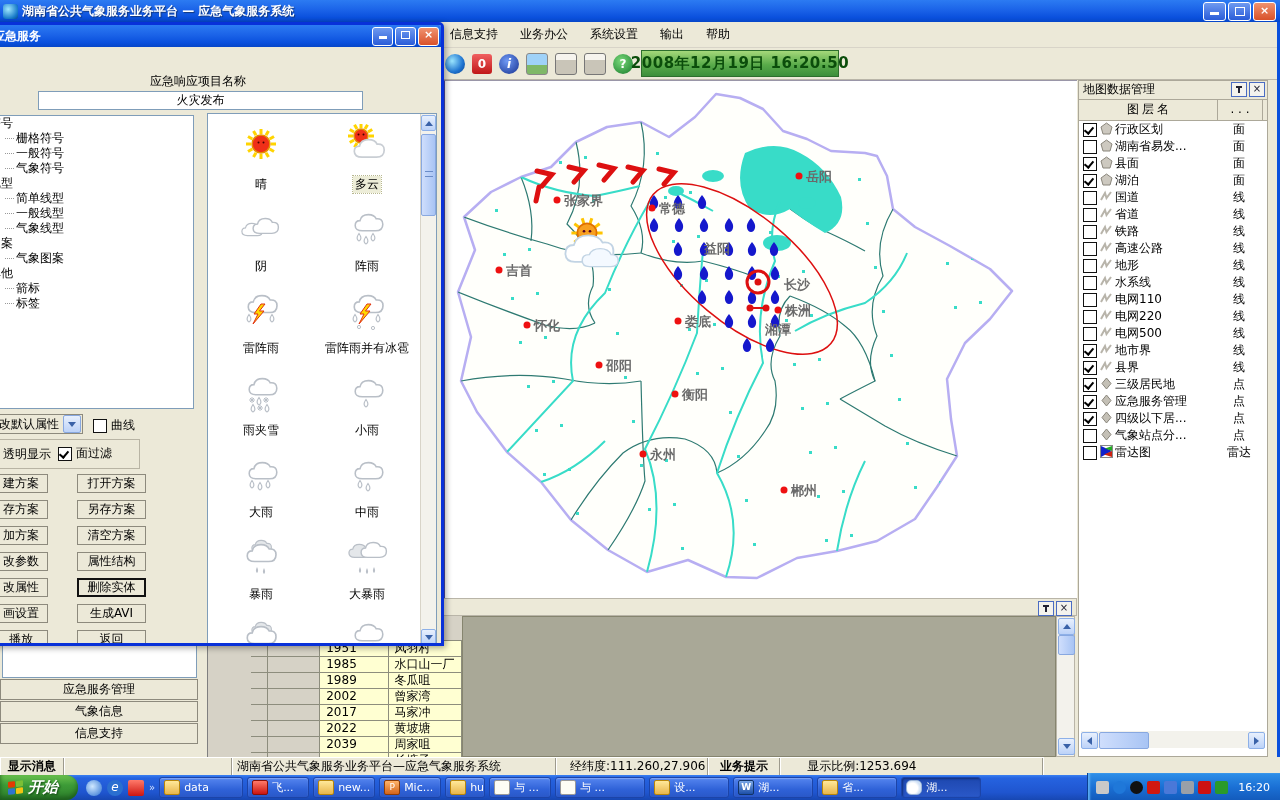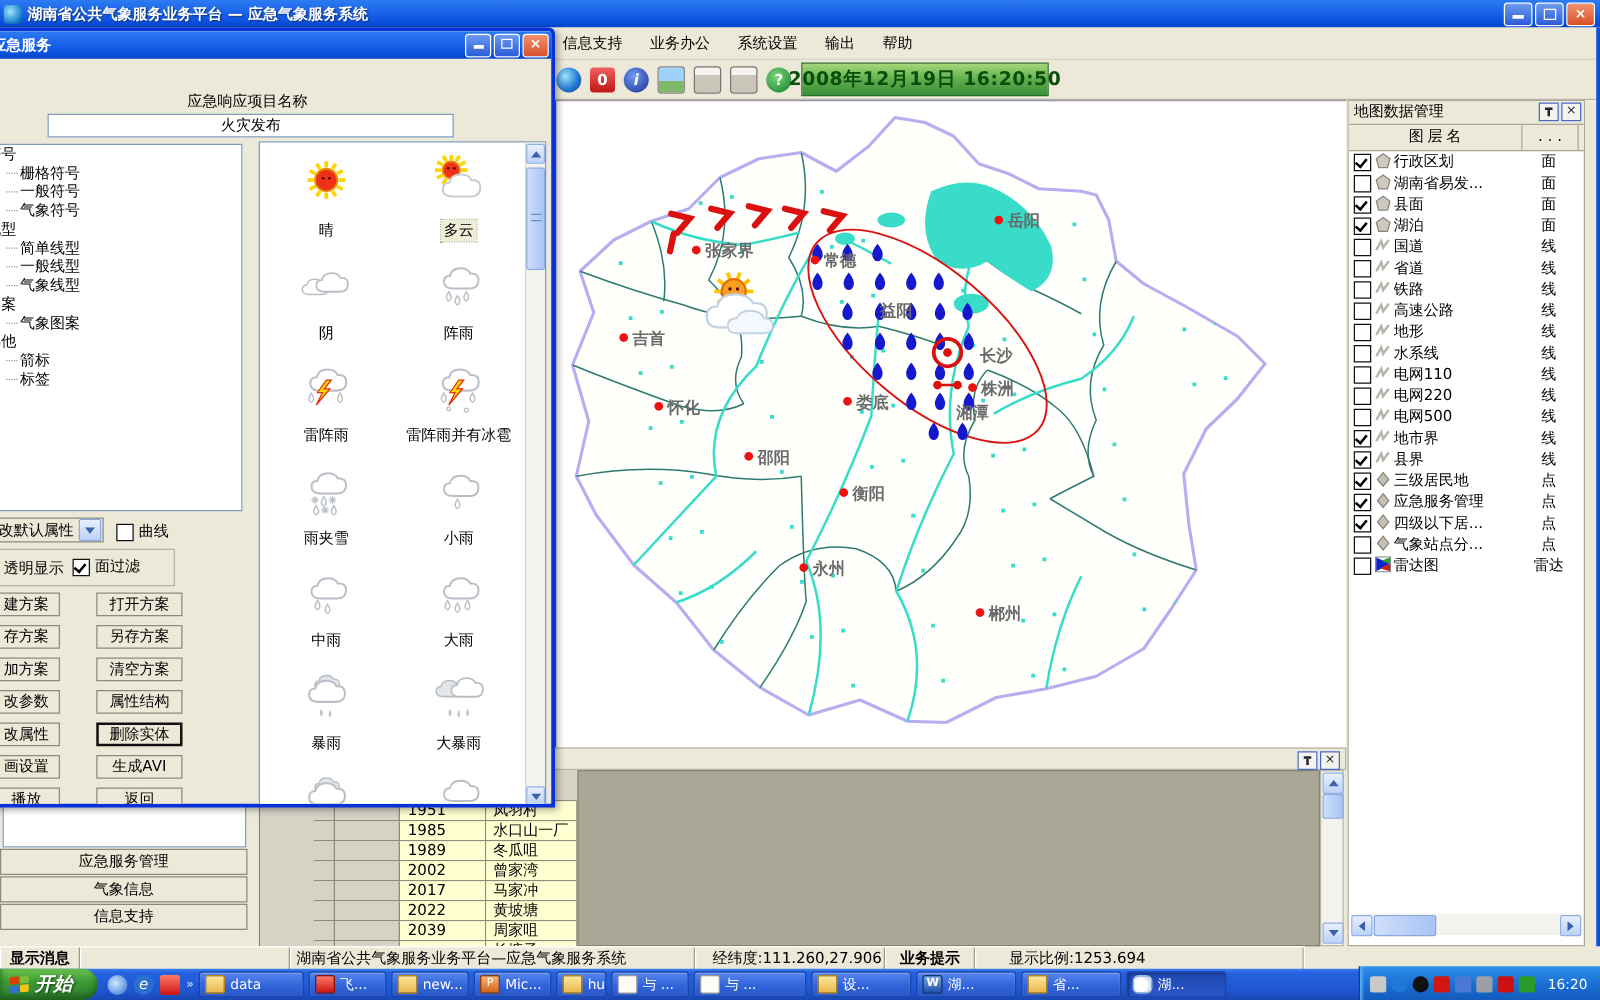--- a/index.html
+++ b/index.html
@@ -870,31 +870,31 @@
             <div class="pi"><div class="pic"><svg width="44" height="44" viewBox="0 0 44 44">
                   <g transform="translate(9,10) scale(1.2)">
                     <path d="M7,14 Q1,14 1,9.5 Q1,5.5 5,5.5 Q6,0.5 12,0.5 Q17,0.5 18.5,4 Q24,3.5 24,8.5 Q24,14 18,14 Z" fill="#fff" stroke="#b9bfc7" stroke-width="1.3"></path>
                   </g>
                   <path transform="translate(21,33)" d="M0,-3.5 Q2.6,0.2 1.6,2.2 Q0.8,3.8 0,3.8 Q-0.8,3.8 -1.6,2.2 Q-2.6,0.2 0,-3.5 Z" fill="none" stroke="#b9bfc7" stroke-width="1.2"></path>
                 </svg></div><div class="plabel">小雨</div></div>
             <div class="pi"><div class="pic"><svg width="44" height="44" viewBox="0 0 44 44">
                   <g transform="translate(9,10) scale(1.2)">
                     <path d="M7,14 Q1,14 1,9.5 Q1,5.5 5,5.5 Q6,0.5 12,0.5 Q17,0.5 18.5,4 Q24,3.5 24,8.5 Q24,14 18,14 Z" fill="#fff" stroke="#b9bfc7" stroke-width="1.3"></path>
                   </g>
-                  <path transform="translate(15,32)" d="M0,-3.5 Q2.6,0.2 1.6,2.2 Q0.8,3.8 0,3.8 Q-0.8,3.8 -1.6,2.2 Q-2.6,0.2 0,-3.5 Z" fill="none" stroke="#b9bfc7" stroke-width="1.2"></path>
-                  <path transform="translate(23,35)" d="M0,-3.5 Q2.6,0.2 1.6,2.2 Q0.8,3.8 0,3.8 Q-0.8,3.8 -1.6,2.2 Q-2.6,0.2 0,-3.5 Z" fill="none" stroke="#b9bfc7" stroke-width="1.2"></path>
-                </svg></div><div class="plabel">中雨</div></div>
-            <div class="pi"><div class="pic"><svg width="44" height="44" viewBox="0 0 44 44">
-                  <g transform="translate(9,10) scale(1.2)">
-                    <path d="M7,14 Q1,14 1,9.5 Q1,5.5 5,5.5 Q6,0.5 12,0.5 Q17,0.5 18.5,4 Q24,3.5 24,8.5 Q24,14 18,14 Z" fill="#fff" stroke="#b9bfc7" stroke-width="1.3"></path>
-                  </g>
                   <path transform="translate(13,32)" d="M0,-3.5 Q2.6,0.2 1.6,2.2 Q0.8,3.8 0,3.8 Q-0.8,3.8 -1.6,2.2 Q-2.6,0.2 0,-3.5 Z" fill="none" stroke="#b9bfc7" stroke-width="1.2"></path>
                   <path transform="translate(21,34)" d="M0,-3.5 Q2.6,0.2 1.6,2.2 Q0.8,3.8 0,3.8 Q-0.8,3.8 -1.6,2.2 Q-2.6,0.2 0,-3.5 Z" fill="none" stroke="#b9bfc7" stroke-width="1.2"></path>
                   <path transform="translate(29,32)" d="M0,-3.5 Q2.6,0.2 1.6,2.2 Q0.8,3.8 0,3.8 Q-0.8,3.8 -1.6,2.2 Q-2.6,0.2 0,-3.5 Z" fill="none" stroke="#b9bfc7" stroke-width="1.2"></path>
                 </svg></div><div class="plabel">大雨</div></div>
+            <div class="pi"><div class="pic"><svg width="44" height="44" viewBox="0 0 44 44">
+                  <g transform="translate(9,10) scale(1.2)">
+                    <path d="M7,14 Q1,14 1,9.5 Q1,5.5 5,5.5 Q6,0.5 12,0.5 Q17,0.5 18.5,4 Q24,3.5 24,8.5 Q24,14 18,14 Z" fill="#fff" stroke="#b9bfc7" stroke-width="1.3"></path>
+                  </g>
+                  <path transform="translate(15,32)" d="M0,-3.5 Q2.6,0.2 1.6,2.2 Q0.8,3.8 0,3.8 Q-0.8,3.8 -1.6,2.2 Q-2.6,0.2 0,-3.5 Z" fill="none" stroke="#b9bfc7" stroke-width="1.2"></path>
+                  <path transform="translate(23,35)" d="M0,-3.5 Q2.6,0.2 1.6,2.2 Q0.8,3.8 0,3.8 Q-0.8,3.8 -1.6,2.2 Q-2.6,0.2 0,-3.5 Z" fill="none" stroke="#b9bfc7" stroke-width="1.2"></path>
+                </svg></div><div class="plabel">中雨</div></div>
             <div class="pi"><div class="pic"><svg width="44" height="44" viewBox="0 0 44 44">
                   <g transform="translate(12,6) scale(0.85)">
                     <path d="M7,14 Q1,14 1,9.5 Q1,5.5 5,5.5 Q6,0.5 12,0.5 Q17,0.5 18.5,4 Q24,3.5 24,8.5 Q24,14 18,14 Z" fill="#e4e7ea" stroke="#b9bfc7" stroke-width="1.3"></path>
                   </g>
                   <g transform="translate(7,10) scale(1.25)">
                     <path d="M7,14 Q1,14 1,9.5 Q1,5.5 5,5.5 Q6,0.5 12,0.5 Q17,0.5 18.5,4 Q24,3.5 24,8.5 Q24,14 18,14 Z" fill="#fff" stroke="#b9bfc7" stroke-width="1.3"></path>
                   </g>
                   <path d="M18,33 q2.2,4 0,6 q-2.2,-2 0,-6 z" fill="#b9bfc7"></path>
                   <path d="M25,34 q2.2,4 0,6 q-2.2,-2 0,-6 z" fill="#b9bfc7"></path>
                 </svg></div><div class="plabel">暴雨</div></div>

